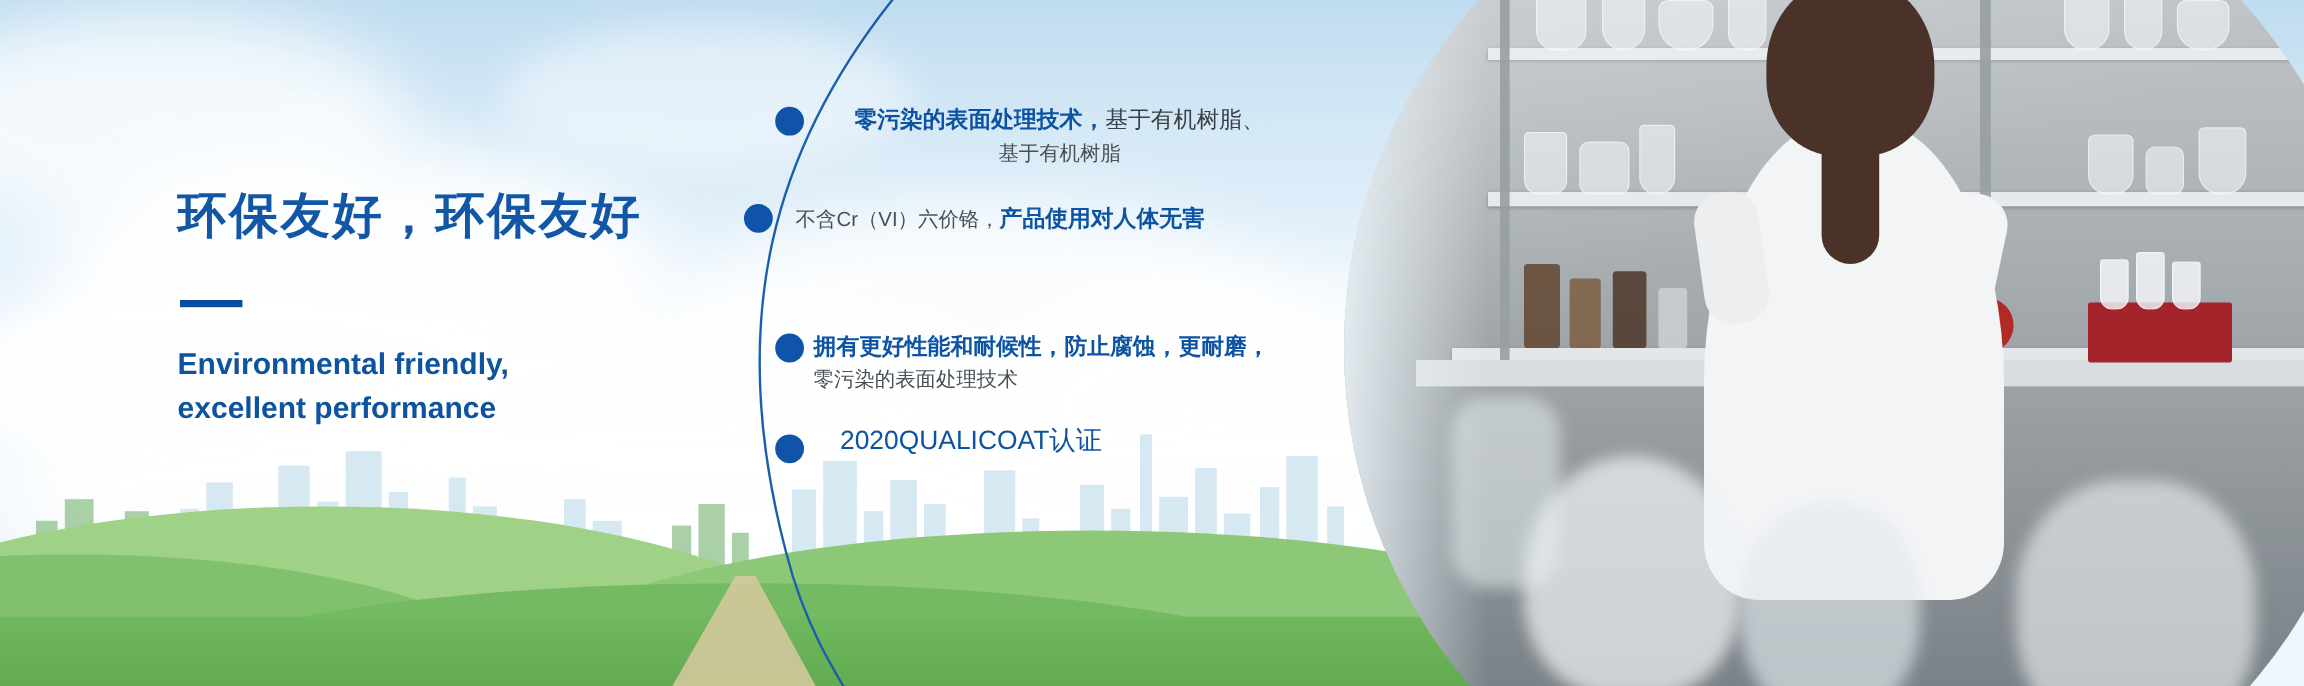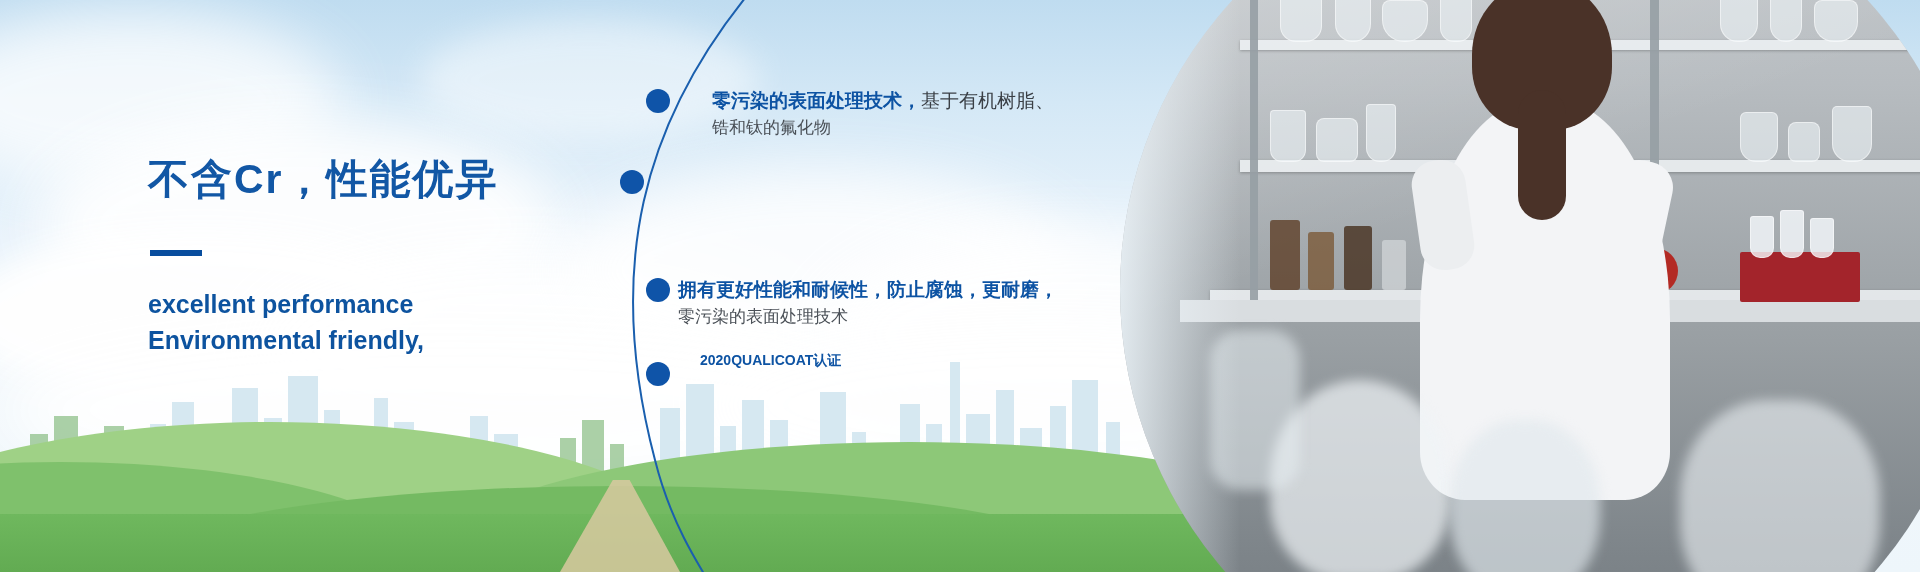--- a/index.html
+++ b/index.html
@@ -45,21 +45,21 @@
     background:#0f54a8;
   }
   .bul{position:absolute;color:#3a3f45;}
   .bul .strong{color:#0d53a3;font-weight:bold;}
   .l1{font-size:19px;line-height:1.55;white-space:nowrap;}
   .l2{font-size:17px;line-height:1.55;white-space:nowrap;color:#4a5057;}
 
   
   #qc-row{position:absolute;left:700px;top:352px;display:flex;align-items:center;}
   #qc-logo{position:relative;width:140px;height:46px;margin-right:14px;}
-  #qc-text{font-size:14px;font-weight:bold;color:#0d53a3;white-space:nowrap;}
+  #qc-text{font-size:22px;font-weight:normal;color:#0d53a3;white-space:nowrap;}
 
   
   #photo{
     position:absolute;right:-60px;top:-140px;
     width:860px;height:860px;border-radius:50%;overflow:hidden;
   }
   #photo .bg{
     position:absolute;inset:0;
     background:
       linear-gradient(160deg,rgba(255,255,255,.30),rgba(255,255,255,0) 40%),
@@ -139,40 +139,43 @@
     <div style="position:absolute;left:0;bottom:0;width:1300px;height:58px;background:linear-gradient(to bottom,#6fb85e,#62ab52);"></div>
     <div style="position:absolute;left:560px;bottom:0;width:120px;height:92px;background:#d8c9a0;
                 clip-path:polygon(44% 0,58% 0,100% 100%,0 100%);opacity:.85;"></div>
   </div>
 
   <svg id="arc" viewBox="0 0 320 600">
     <path d="M 240 -10 C 120 130, 85 280, 135 470 C 150 530, 175 570, 200 610" fill="none" stroke="#1a5fae" stroke-width="2"></path>
   </svg>
 
   <div id="left-text">
-    <div id="headline-cn">不含Cr，性能优异</div>
+    <div id="headline-cn">环保友好，环保友好</div>
     <div id="rule"></div>
     <div id="headline-en">
+      <div>Environmental friendly,</div>
       <div>excellent performance</div>
-      <div>Environmental friendly,</div>
     </div>
   </div>
 
   <div class="dot" style="left:646px;top:89px;"></div>
-  <div class="bul" style="left:712px;top:86px;">
+  <div class="bul" style="left:712px;top:86px;text-align:center;">
     <div class="l1">
       <span class="strong">零污染的表面处理技术，</span><span>基于有机树脂、</span>
     </div>
     <div class="l2">
-      <span>锆和钛的氟化物</span>
+      <span>基于有机树脂</span>
     </div>
   </div>
 
   <div class="dot" style="left:620px;top:170px;"></div>
   <div class="bul" style="left:663px;top:168px;">
+    <div class="l1">
+      <span style="color:#4a5057;font-size:17px;">不含Cr（VI）六价铬，</span><span class="strong">产品使用对人体无害</span>
+    </div>
   </div>
 
   <div class="dot" style="left:646px;top:278px;"></div>
   <div class="bul" style="left:678px;top:275px;">
     <div class="l1">
       <span class="strong">拥有更好性能和耐候性，防止腐蚀，更耐磨，</span>
     </div>
     <div class="l2">
       <span>零污染的表面处理技术</span>
     </div>

